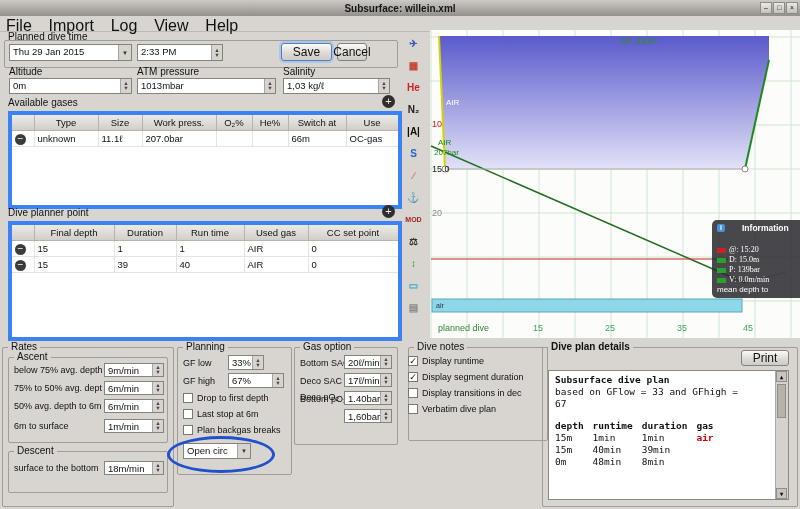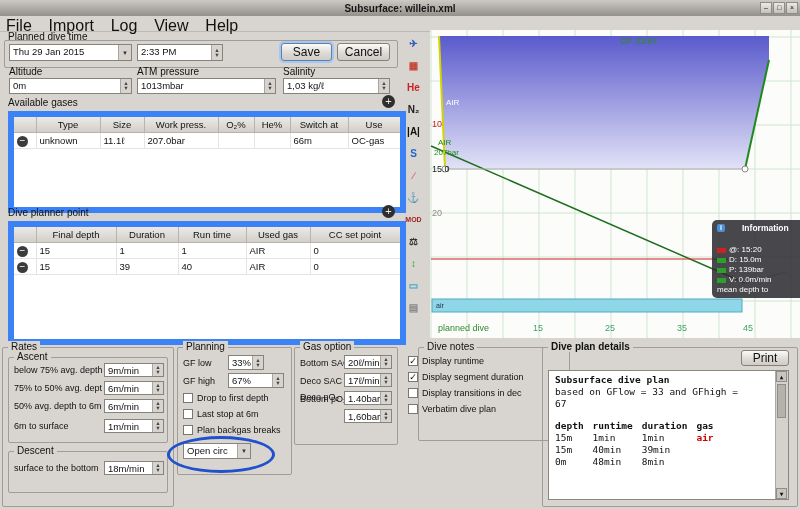--- a/index.html
+++ b/index.html
@@ -26,21 +26,21 @@
     align-items:center;justify-content:center;font-size:5.5px;line-height:5px;color:#444;}
   .spin .arr::before{content:"▲";}.spin .arr::after{content:"▼";}
   .combo .arr2{width:12px;border-left:1px solid #a8a5a0;background:#d7d4cf;display:flex;align-items:center;justify-content:center;font-size:6px;color:#333;}
   .combo .arr2::after{content:"▼";}
   .btn{position:absolute;box-sizing:border-box;background:linear-gradient(#fbfaf8,#dcd9d4 60%,#cfccc6);
     border:1px solid #84817a;border-radius:3px;font-size:12px;display:flex;align-items:center;justify-content:center;}
   .btn.def{box-shadow:0 0 0 2px #a9c7ec;border-color:#5a7fb0;}
   .addbtn{position:absolute;width:13px;height:13px;border-radius:50%;background:#2e2e2e;color:#eee;
     font-size:11px;line-height:12px;text-align:center;}
   
-  .twrap{position:absolute;background:#fff;border:6px solid #3b82f6;overflow:hidden;}
+  .twrap{position:absolute;background:#fff;border:4px solid #3b82f6;overflow:hidden;}
   table.grid{border-collapse:collapse;width:100%;table-layout:fixed;font-size:9.5px;}
   .grid th{background:linear-gradient(#eceae6,#d2cfca);border-right:1px solid #b7b4ae;border-bottom:1px solid #b7b4ae;
     font-weight:normal;padding:1px 2px;height:13px;overflow:hidden;white-space:nowrap;}
   .grid td{border-right:1px solid #e6e4e0;border-bottom:1px solid #e6e4e0;padding:1px 3px;height:13px;white-space:nowrap;overflow:hidden;}
   .delicon{display:inline-block;width:11px;height:11px;border-radius:50%;background:#3b3b3b;color:#fff;
     font-size:10px;line-height:10px;text-align:center;}
   
   .chk{position:absolute;display:flex;align-items:center;gap:4px;font-size:9px;white-space:nowrap;}
   .chk .bx{width:10px;height:10px;box-sizing:border-box;background:#fff;border:1px solid #7a776f;
     font-size:9px;line-height:8px;text-align:center;color:#111;flex:0 0 auto;}
@@ -61,21 +61,21 @@
   .vtool .ic:nth-child(12){color:#38a8cc;}
   .vtool .ic:nth-child(13){color:#888;}
   
   .chart{position:absolute;left:430px;top:30px;width:370px;height:308px;background:#fcfcfa;}
   .chart svg text{font-family:"Liberation Sans",sans-serif;}
   .tickx{fill:#3fa06a;font-size:9px;}
   .tip{position:absolute;left:282px;top:190px;width:84px;background:rgba(42,42,46,.86);border-radius:5px;
     color:#fff;padding:3px 5px;font-size:8px;line-height:10px;}
   .tip .hd{font-weight:bold;font-size:8.5px;display:flex;gap:17px;align-items:center;margin-bottom:12px;}
   .tip .iic{width:8px;height:8px;border-radius:2px;background:#4a90d9;color:#fff;font-size:7px;line-height:8px;text-align:center;}
-  .tip .row{display:flex;gap:3px;align-items:center;}
+  .tip .row{display:flex;gap:3px;align-items:center;font-family:Liberation Serif, serif;}
   .sw{width:9px;height:5px;display:inline-block;flex:0 0 auto;}
   .sw.r{background:#cc2222;}.sw.g{background:#2ca02c;}
   
   .ptext{position:absolute;left:548px;top:370px;width:241px;height:130px;background:#fff;
     border:1px solid #8a877f;box-sizing:border-box;overflow:hidden;}
   .mono{font-family:"DejaVu Sans Mono",monospace;}
   .ptext .inner{padding:3px 6px;font-size:9.5px;line-height:12px;}
   .ptbl{border-collapse:collapse;margin-top:10px;font-size:9.5px;}
   .ptbl th{text-align:left;font-weight:bold;padding:0 9px 0 0;}
   .ptbl td{padding:0 9px 0 0;}
@@ -114,21 +114,21 @@
   <div class="gb" style="left:4px;top:40px;width:392px;height:26px;"></div>
   <div class="combo" style="left:9px;top:44px;width:123px;height:17px;">
     <span class="v">Thu 29 Jan 2015</span>
     <span class="arr2"></span>
   </div>
   <div class="spin" style="left:137px;top:44px;width:86px;height:17px;">
     <span class="v">2:33 PM</span>
     <span class="arr"></span>
   </div>
   <div class="btn def" style="left:281px;top:43px;width:51px;height:18px;">Save</div>
-  <div class="btn" style="left:337px;top:43px;width:53px;height:18px;">Cancel</div>
+  <div class="btn" style="left:337px;top:43px;width:30px;height:18px;">Cancel</div>
 
   <div class="lbl" style="left:9px;top:66px;">Altitude</div>
   <div class="lbl" style="left:137px;top:66px;">ATM pressure</div>
   <div class="lbl" style="left:283px;top:66px;">Salinity</div>
   <div class="spin" style="left:9px;top:78px;width:123px;height:16px;">
     <span class="v">0m</span>
       <span class="arr"></span>
   </div>
   <div class="spin" style="left:137px;top:78px;width:139px;height:16px;">
     <span class="v">1013mbar</span>
@@ -387,21 +387,21 @@
   <div class="spin" style="left:344px;top:391px;width:48px;height:14px;">
     <span class="v">1.40bar</span>
       <span class="arr"></span>
     </div>
   <div class="lbl s" style="left:300px;top:392px;">Deco pO₂</div>
   <div class="spin" style="left:344px;top:409px;width:48px;height:14px;">
     <span class="v">1,60bar</span>
       <span class="arr"></span>
     </div>
 
-  <div class="gb" style="left:418px;top:347px;width:138px;height:92px;padding-left:12px;">
+  <div class="gb" style="left:408px;top:347px;width:138px;height:92px;">
     <span class="leg">Dive notes</span>
   </div>
   <div class="chk" style="left:408px;top:356px;width:126px;overflow:hidden;">
     <span class="bx">✓</span>
     <span>Display runtime</span>
     </div>
   <div class="chk" style="left:408px;top:372px;width:126px;overflow:hidden;">
     <span class="bx">✓</span>
     <span>Display segment duration</span>
     </div>

